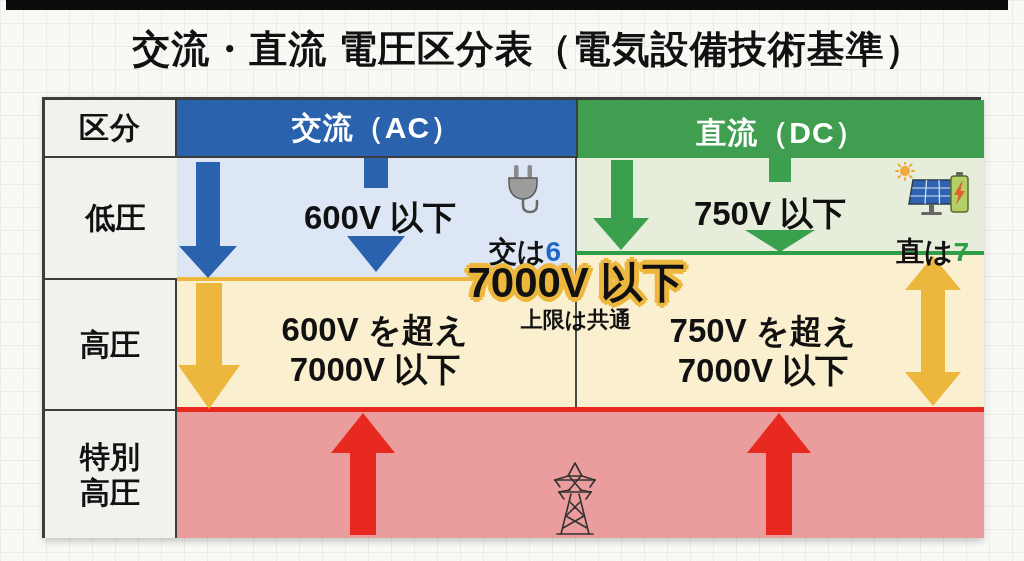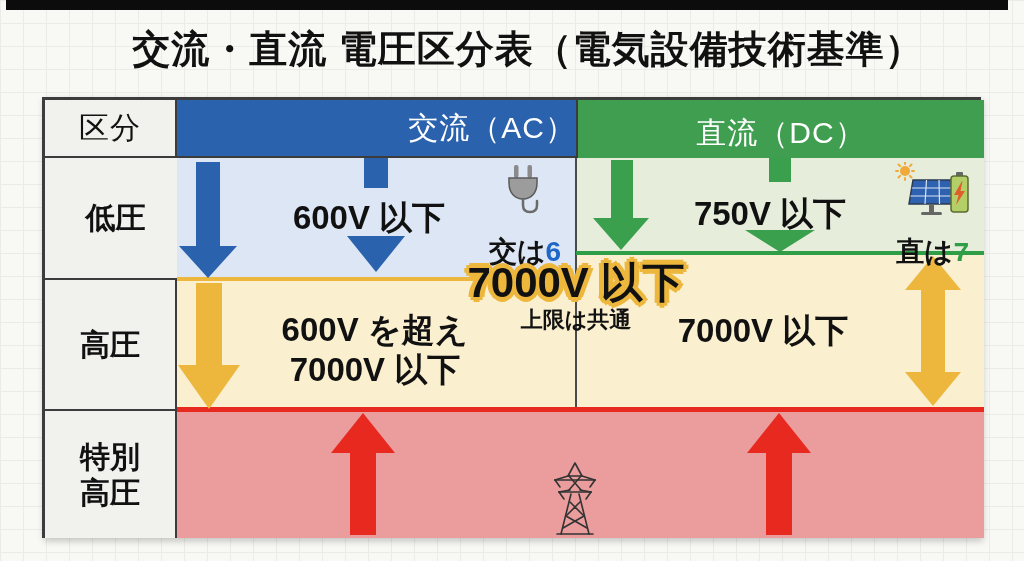--- a/index.html
+++ b/index.html
@@ -21,23 +21,23 @@
     position:absolute;left:0;top:24px;width:1024px;text-align:center;
     font-size:38px;font-weight:800;color:#111;letter-spacing:1px;white-space:nowrap;margin-left:16px;
   }
   .table{
     position:absolute;left:42px;top:97px;width:939px;height:441px;
     border:3px solid #3c3c3c;box-sizing:border-box;
     box-shadow:2px 3px 7px rgba(0,0,0,.22);background:#fff;
   }
   .cell{position:absolute;box-sizing:border-box;display:flex;align-items:center;justify-content:center;}
   .hdr-cat{left:0;top:0;width:132px;height:58px;background:#f1f1ee;border-right:2px solid #3c3c3c;border-bottom:2px solid #3c3c3c;}
-  .hdr-ac{left:132px;top:0;width:399px;height:58px;background:var(--ac-header,#2a62ae);border-bottom:2px solid #3c3c3c;justify-content:flex-end;}
+  .hdr-ac{left:132px;top:0;width:399px;height:58px;background:var(--ac-header,#2a62ae);border-bottom:2px solid #3c3c3c;}
   .hdr-dc{left:531px;top:0;width:408px;height:68px;background:var(--dc-header,#3f9e50);border-bottom:2px solid #701a75;border-left:2px solid #3c3c3c;}
-  .hdr-txt{font-size:30px;font-weight:400;color:#fff;letter-spacing:1px;}
+  .hdr-txt{font-size:30px;font-weight:700;color:#fff;letter-spacing:1px;}
   .lbl{background:#f1f1ee;border-right:2px solid #3c3c3c;font-size:30px;font-weight:800;color:#111;flex-direction:column;line-height:36px;}
   .lbl-low{left:0;top:58px;width:143px;height:122px;border-bottom:2px solid #3c3c3c;}
   .lbl-high{left:0;top:180px;width:132px;height:131px;border-bottom:2px solid #3c3c3c;}
   .lbl-special{left:0;top:311px;width:132px;height:127px;}
   .cell-ac-low{left:132px;top:58px;width:399px;height:122px;background:var(--ac-low-bg,#dce6f4);}
   .cell-dc-low{left:531px;top:58px;width:408px;height:96px;background:var(--dc-low-bg,#e6edda);}
   .cell-ac-high{left:132px;top:180px;width:399px;height:131px;background:var(--high-bg,#faefcf);}
   .cell-dc-high{left:531px;top:154px;width:408px;height:157px;background:var(--high-bg,#faefcf);}
   .cell-special{left:132px;top:311px;width:807px;height:127px;background:var(--special-bg,#eb9d9d);}
   .vdivider{position:absolute;left:530px;top:58px;width:2px;height:253px;background:#4a4a4a;z-index:2;}
@@ -118,35 +118,36 @@
     <div class="tri" style="left:133px;top:265px;border-left:31px solid transparent;border-right:31px solid transparent;border-top:44px solid var(--arrow-yellow,#edb73d);"></div>
     <div class="tri" style="left:860px;top:156px;border-left:28px solid transparent;border-right:28px solid transparent;border-bottom:34px solid var(--arrow-yellow,#edb73d);"></div>
     <div class="stem" style="left:876px;top:188px;width:24px;height:86px;background:var(--arrow-yellow,#edb73d);"></div>
     <div class="tri" style="left:860px;top:272px;border-left:28px solid transparent;border-right:28px solid transparent;border-top:34px solid var(--arrow-yellow,#edb73d);"></div>
 
     <div class="tri" style="left:286px;top:313px;border-left:32px solid transparent;border-right:32px solid transparent;border-bottom:40px solid var(--arrow-red,#e8291f);"></div>
     <div class="stem" style="left:305px;top:351px;width:26px;height:84px;background:var(--arrow-red,#e8291f);"></div>
     <div class="tri" style="left:702px;top:313px;border-left:32px solid transparent;border-right:32px solid transparent;border-bottom:40px solid var(--arrow-red,#e8291f);"></div>
     <div class="stem" style="left:721px;top:351px;width:26px;height:84px;background:var(--arrow-red,#e8291f);"></div>
 
-    <div class="txt val" style="left:154px;top:96px;width:340px;">600V 以下</div>
+    <div class="txt val" style="left:165px;top:96px;width:340px;">600V 以下</div>
     <div class="txt val" style="left:580px;top:92px;width:290px;">750V 以下</div>
 
     <div class="txt mnemonic" style="left:430px;top:122px;width:100px;">
       <span>交は</span><span style="color:var(--mnemonic-ac-digit,#1e66c8);">6</span>
     </div>
     <div class="txt mnemonic" style="left:838px;top:122px;width:100px;font-family:Liberation Mono, monospace;">
       <span>直は</span><span style="color:var(--mnemonic-dc-digit,#2f9e47);">7</span>
     </div>
 
     <div class="txt val twoline" style="left:150px;top:203px;width:360px;margin-top:7px;">
       <div>600V を超え</div>
       <div>7000V 以下</div>
     </div>
     <div class="txt val twoline" style="left:560px;top:211px;width:316px;">
+      <div>750V を超え</div>
       <div>7000V 以下</div>
     </div>
 
     <div class="highlight">7000V 以下</div>
     <div class="subnote">上限は共通</div>
 
 
     <div class="icon" style="left:450px;top:62px;">
       <svg width="56" height="60" viewBox="0 0 56 60">
         <rect x="19" y="3" width="4.5" height="13" rx="2" fill="#8a8a8a"></rect>

